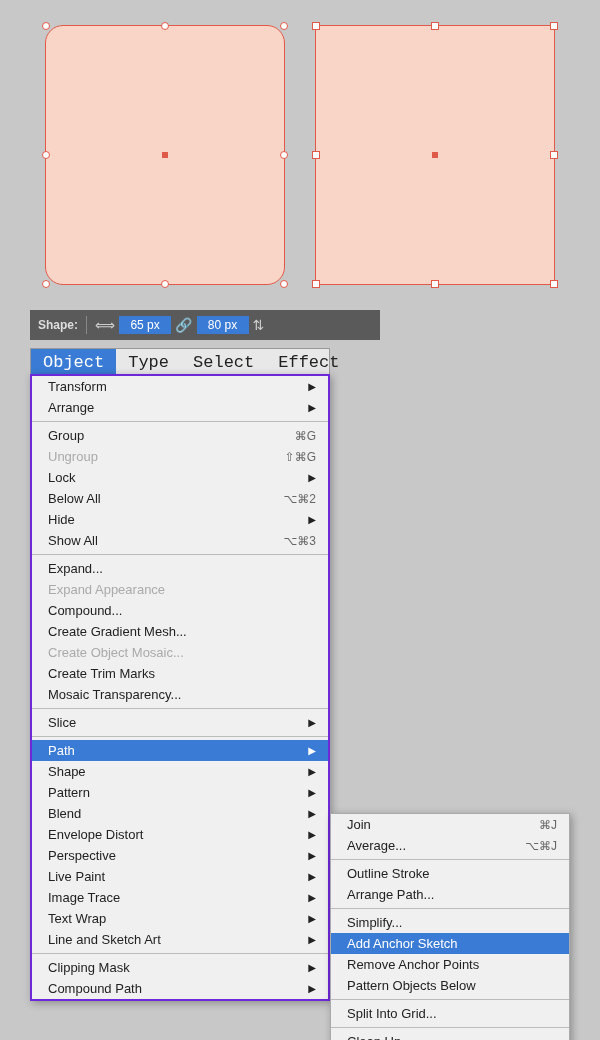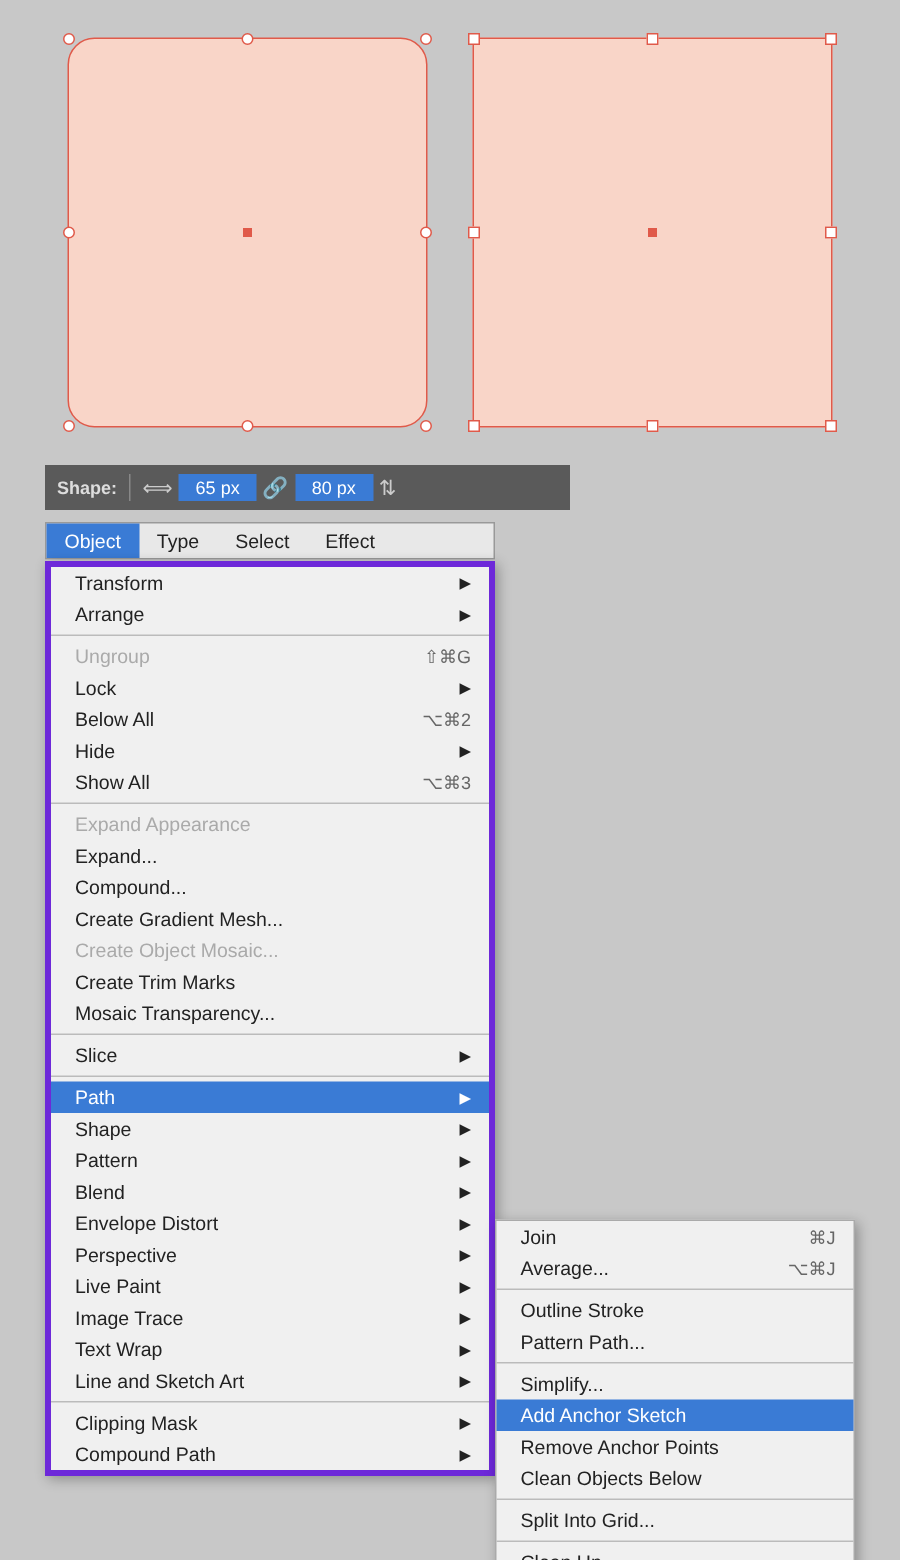--- a/index.html
+++ b/index.html
@@ -133,37 +133,38 @@
 
     
     .menu-bar {
       display: flex;
       background: #e8e8e8;
       border: 1px solid #999;
       width: 300px;
     }
     .menu-bar-item {
       padding: 4px 12px;
-      font-size: 13px;
+      font-size: 17px;
       cursor: pointer;
       color: #222;
+      font-family: Liberation Mono, monospace;
     }
     .menu-bar-item.active {
       background: #3a7bd5;
       color: white;
     }
 
     
     .dropdown-menu {
       position: absolute;
       top: 26px;
       left: 0;
       width: 300px;
       background: #f0f0f0;
-      border: 4px solid #6d28d9;
+      border: 2px solid #6d28d9;
       box-shadow: 2px 2px 8px rgba(0,0,0,0.3);
       z-index: 10;
     }
 
     .menu-item {
       display: flex;
       align-items: center;
       justify-content: space-between;
       padding: 3px 12px 3px 16px;
       cursor: pointer;
@@ -287,20 +288,26 @@
           <span class="arrow">▶</span>
         </span>
       </div>
       <div class="menu-item">
         <span>Arrange</span>
         <span style="display: flex; align-items: center; gap: 4px;">
           <span class="arrow">▶</span>
         </span>
       </div>
       <div class="menu-separator"></div>
+      <div class="menu-item">
+        <span>Group</span>
+        <span style="display: flex; align-items: center; gap: 4px;">
+          <span class="shortcut">⌘G</span>
+        </span>
+      </div>
       <div class="menu-item disabled">
         <span>Ungroup</span>
         <span style="display: flex; align-items: center; gap: 4px;">
           <span class="shortcut">⇧⌘G</span>
         </span>
       </div>
       <div class="menu-item">
         <span>Lock</span>
         <span style="display: flex; align-items: center; gap: 4px;">
           <span class="arrow">▶</span>
@@ -318,26 +325,26 @@
           <span class="arrow">▶</span>
         </span>
       </div>
       <div class="menu-item">
         <span>Show All</span>
         <span style="display: flex; align-items: center; gap: 4px;">
           <span class="shortcut">⌥⌘3</span>
         </span>
       </div>
       <div class="menu-separator"></div>
+      <div class="menu-item">
+        <span>Expand...</span>
+        <span style="display: flex; align-items: center; gap: 4px;"></span>
+      </div>
       <div class="menu-item disabled">
         <span>Expand Appearance</span>
-        <span style="display: flex; align-items: center; gap: 4px;"></span>
-      </div>
-      <div class="menu-item">
-        <span>Expand...</span>
         <span style="display: flex; align-items: center; gap: 4px;"></span>
       </div>
       <div class="menu-item">
         <span>Compound...</span>
         <span style="display: flex; align-items: center; gap: 4px;"></span>
       </div>
       <div class="menu-item">
         <span>Create Gradient Mesh...</span>
         <span style="display: flex; align-items: center; gap: 4px;"></span>
       </div>
@@ -443,34 +450,34 @@
       </div>
       <div class="submenu-item">
         <span>Average...</span>
         <span class="shortcut">⌥⌘J</span>
       </div>
       <div class="submenu-separator"></div>
       <div class="submenu-item">
         <span>Outline Stroke</span>
       </div>
       <div class="submenu-item">
-        <span>Pattern Path...</span>
+        <span>Arrange Path...</span>
       </div>
       <div class="submenu-separator"></div>
       <div class="submenu-item">
         <span>Simplify...</span>
       </div>
       <div class="submenu-item highlighted">
         <span>Add Anchor Sketch</span>
       </div>
       <div class="submenu-item">
         <span>Remove Anchor Points</span>
       </div>
       <div class="submenu-item">
-        <span>Clean Objects Below</span>
+        <span>Pattern Objects Below</span>
       </div>
       <div class="submenu-separator"></div>
       <div class="submenu-item">
         <span>Split Into Grid...</span>
       </div>
       <div class="submenu-separator"></div>
       <div class="submenu-item">
         <span>Clean Up...</span>
       </div>
     </div>

